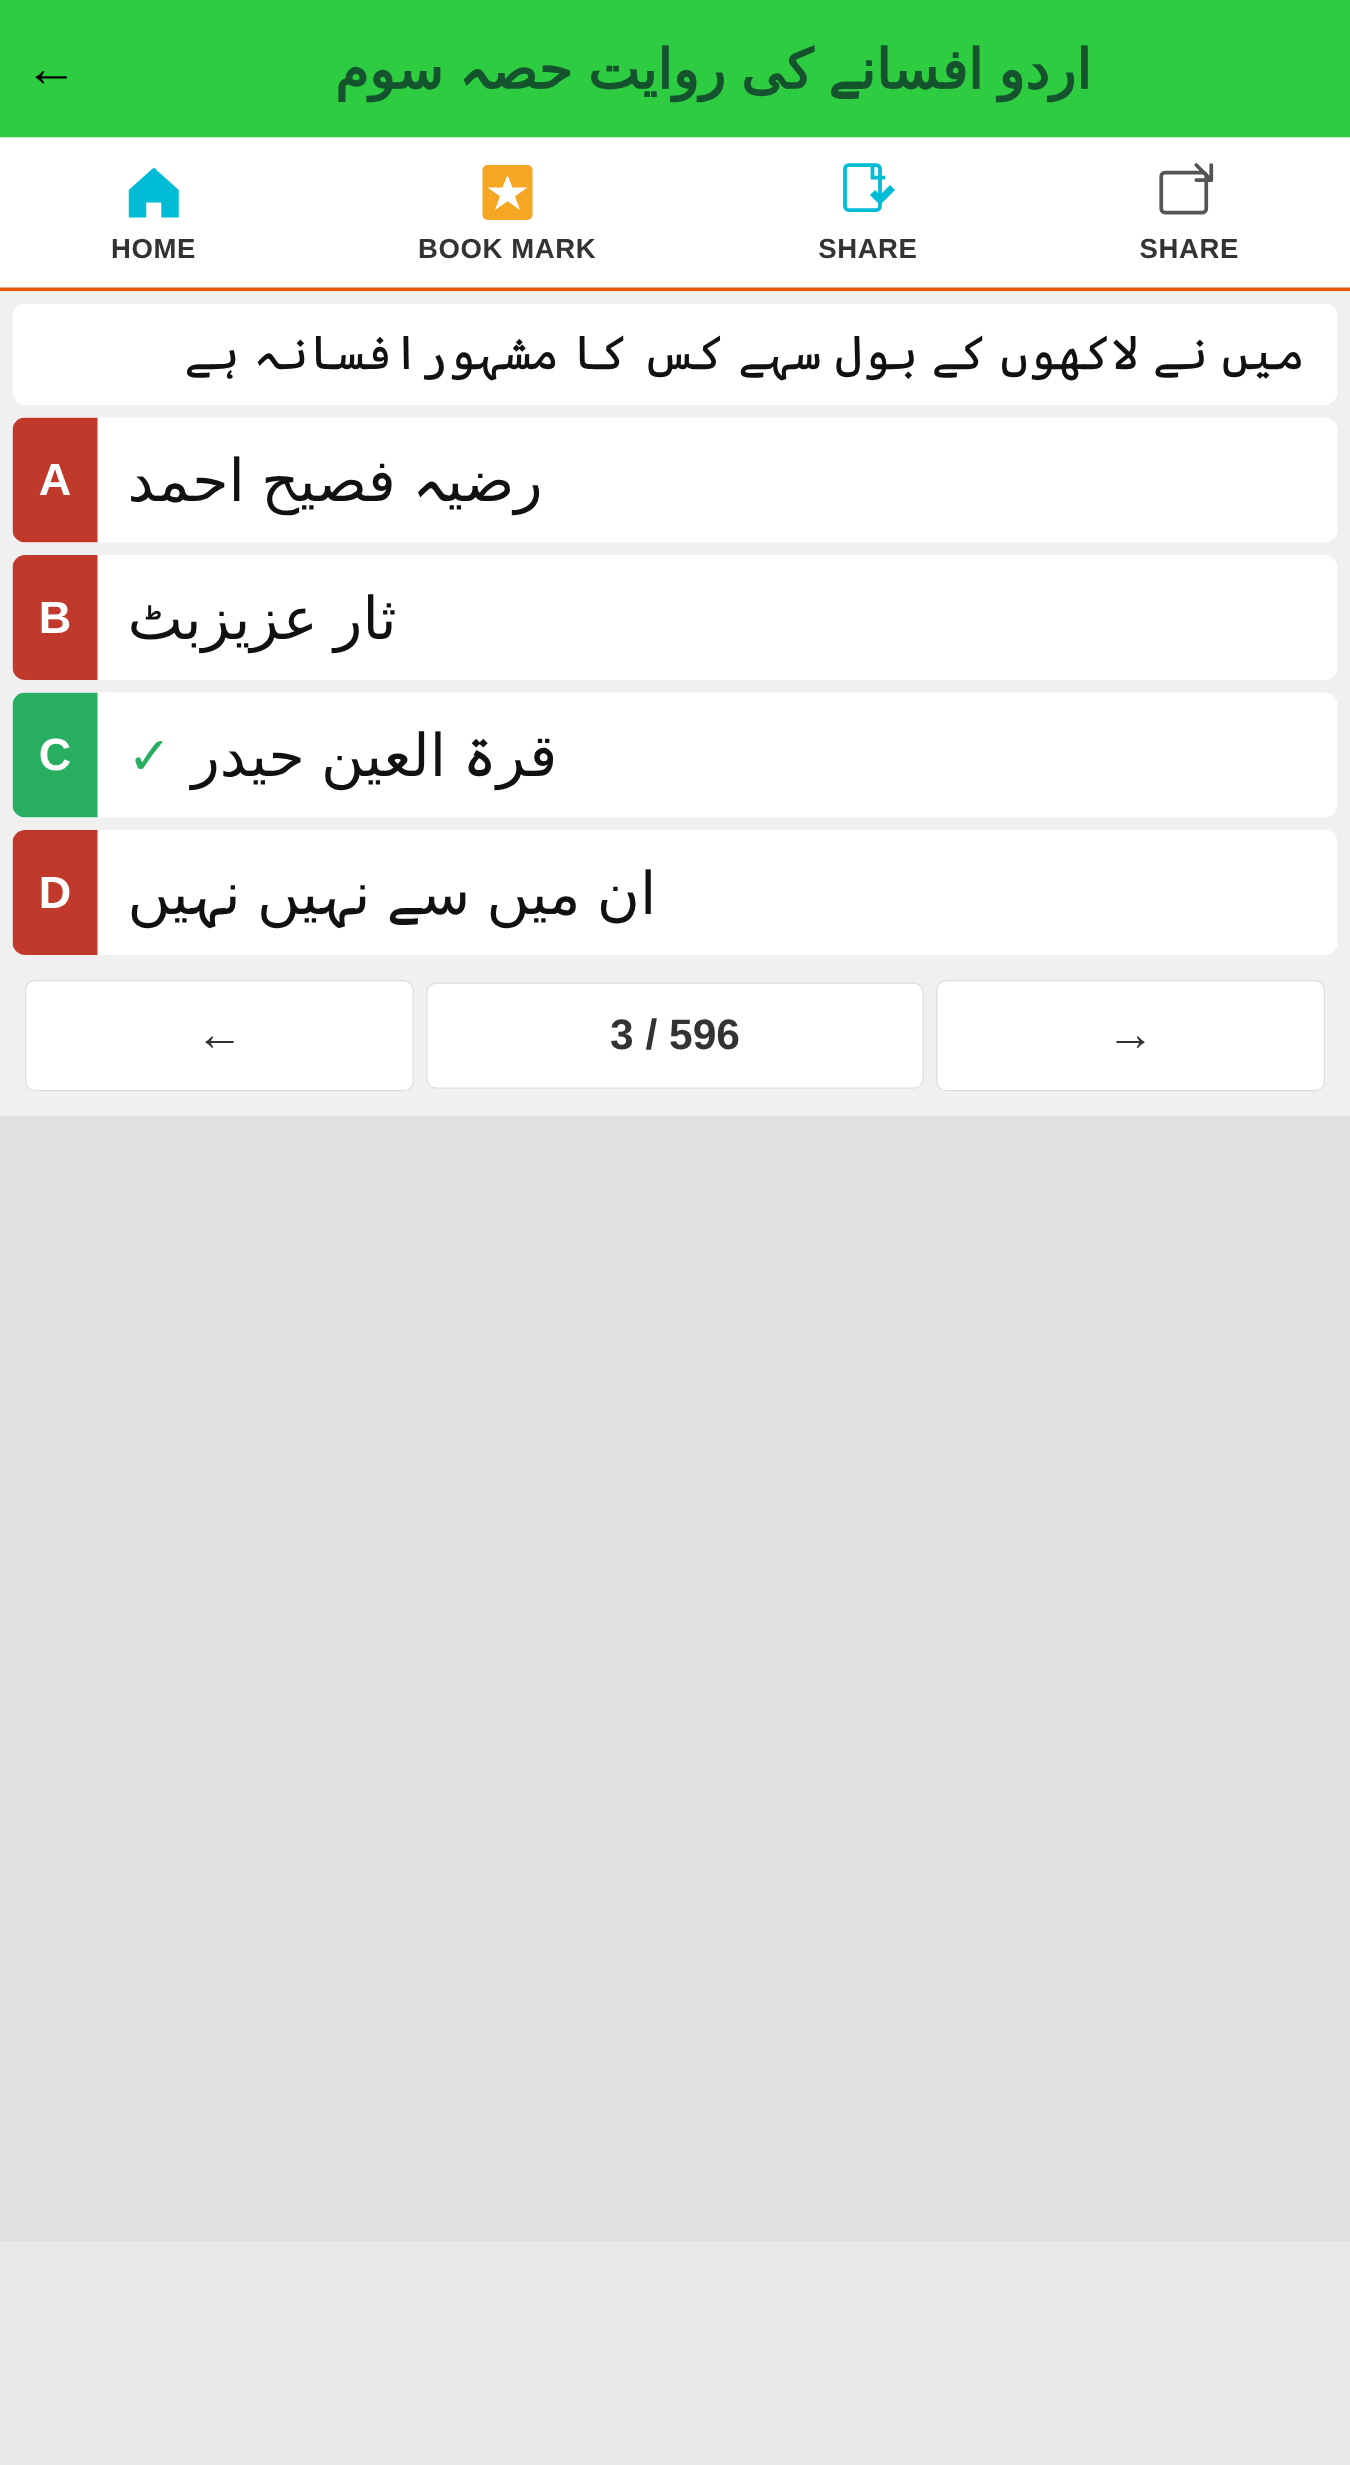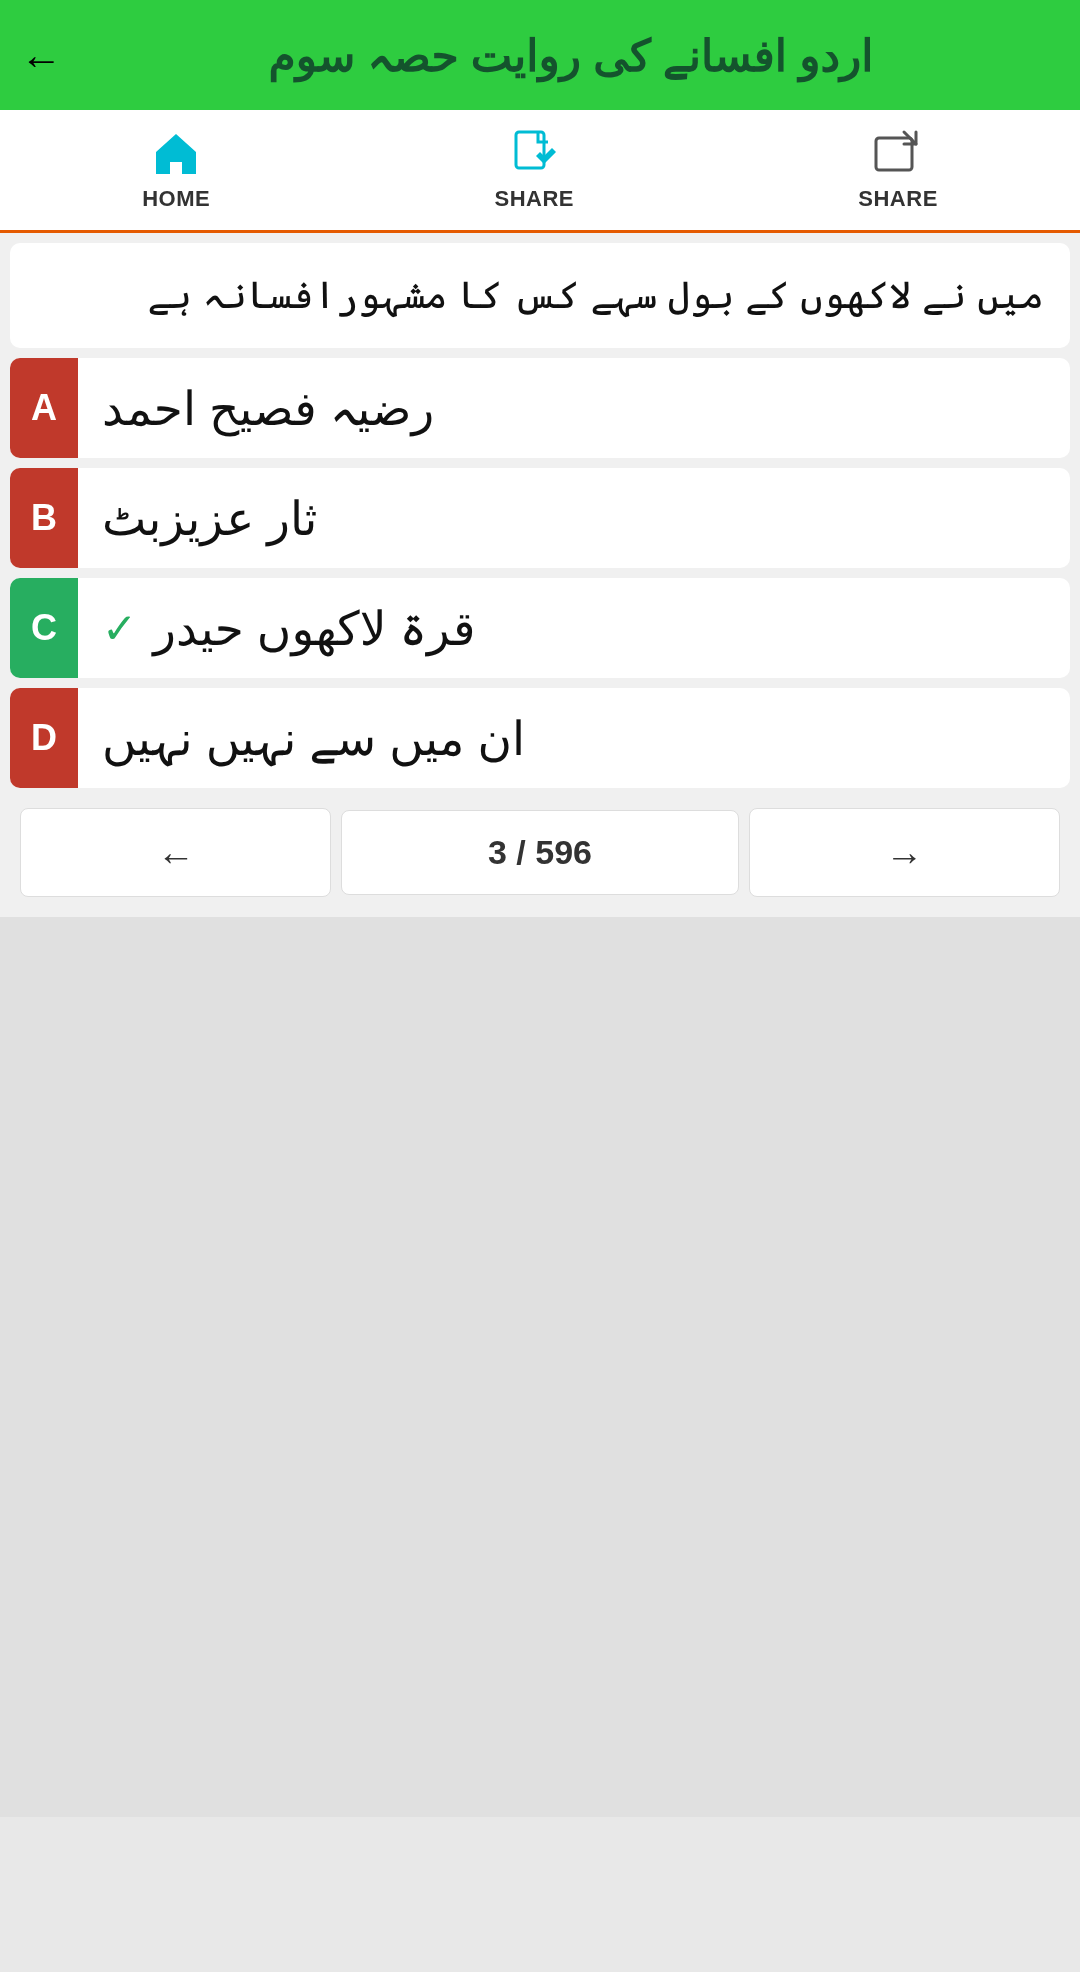--- a/index.html
+++ b/index.html
@@ -80,21 +80,21 @@
     
     .content {
       background-color: #f0f0f0;
       padding: 10px;
     }
 
     
     .question-box {
       background-color: #fff;
       border-radius: 10px;
-      padding: 24px 26px;
+      padding: 12px 26px;
       margin-bottom: 10px;
       direction: rtl;
     }
 
     .question-text {
       font-size: 38px;
       color: #111;
       line-height: 1.5;
       text-align: right;
     }
@@ -205,20 +205,29 @@
 
   <div class="toolbar-item">
     <div class="toolbar-icon">
       <svg width="52" height="52" viewBox="0 0 52 52" fill="none" xmlns="http://www.w3.org/2000/svg">
         <path d="M6 24L26 6L46 24V46H32V34H20V46H6V24Z" fill="#00bcd4"></path>
       </svg>
     </div>
     <span class="toolbar-label">HOME</span>
   </div>
 
+  <div class="toolbar-item">
+    <div class="toolbar-icon">
+      <svg width="52" height="52" viewBox="0 0 52 52" fill="none" xmlns="http://www.w3.org/2000/svg">
+        <rect x="6" y="4" width="40" height="44" rx="4" fill="#f5a623"></rect>
+        <polygon points="26,12 30,22 42,22 32,29 36,40 26,33 16,40 20,29 10,22 22,22" fill="#fff"></polygon>
+      </svg>
+    </div>
+    <span class="toolbar-label">BOOK MARK</span>
+  </div>
 
   <div class="toolbar-item">
     <div class="toolbar-icon">
       <svg width="52" height="52" viewBox="0 0 52 52" fill="none" xmlns="http://www.w3.org/2000/svg">
         <rect x="8" y="4" width="28" height="36" rx="3" stroke="#00bcd4" stroke-width="3" fill="none"></rect>
         <path d="M30 4v10h10" stroke="#00bcd4" stroke-width="3" fill="none"></path>
         <path d="M36 28 L44 20 L48 24 L36 36 L28 28 L32 24 Z" fill="#00bcd4"></path>
       </svg>
     </div>
     <span class="toolbar-label">SHARE</span>
@@ -253,21 +262,21 @@
 
   <div class="answer-row">
     <div class="answer-text-wrap">
       <span class="answer-text">ثار عزیزبٹ</span>
     </div>
     <div class="answer-letter red">B</div>
   </div>
 
   <div class="answer-row">
     <div class="answer-text-wrap">
-      <span class="answer-text">قرۃ لاکھوں حیدر</span>
+      <span class="answer-text">قرۃ العین حیدر</span>
       <span class="check-icon">✓</span>
     </div>
     <div class="answer-letter green">C</div>
   </div>
 
   <div class="answer-row">
     <div class="answer-text-wrap">
       <span class="answer-text">ان میں سے نہیں نہیں</span>
     </div>
     <div class="answer-letter red">D</div>

